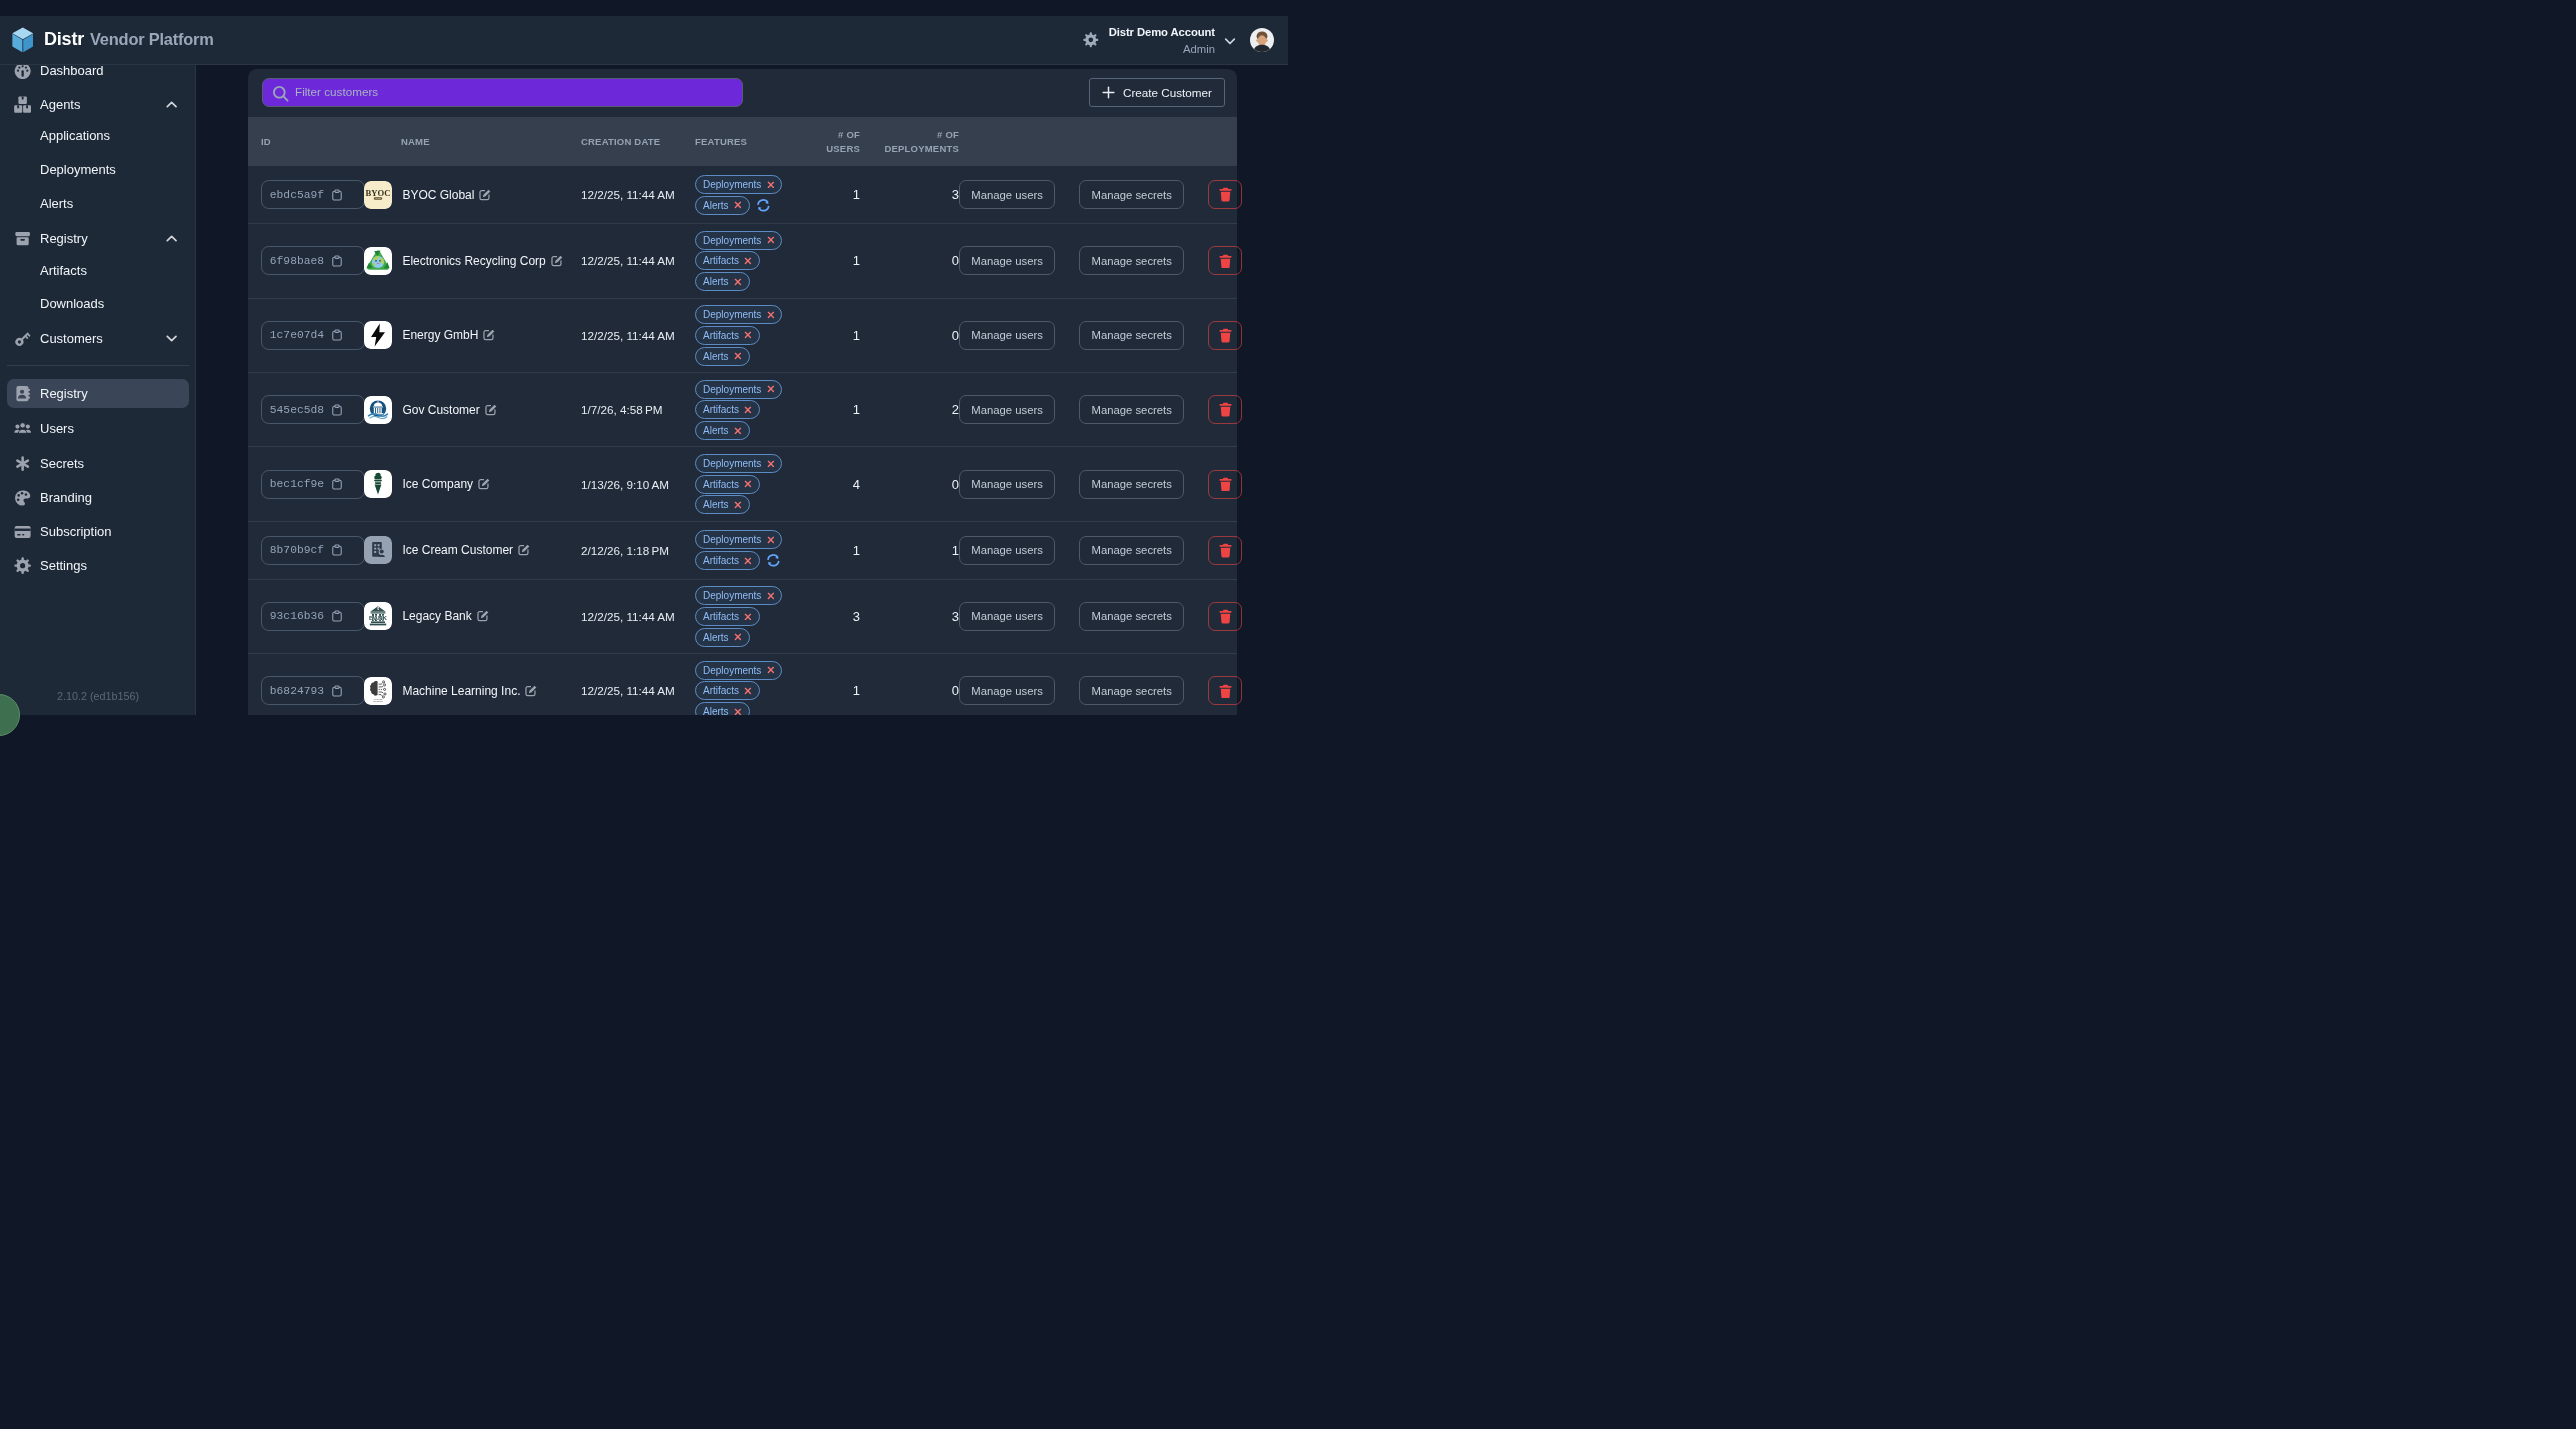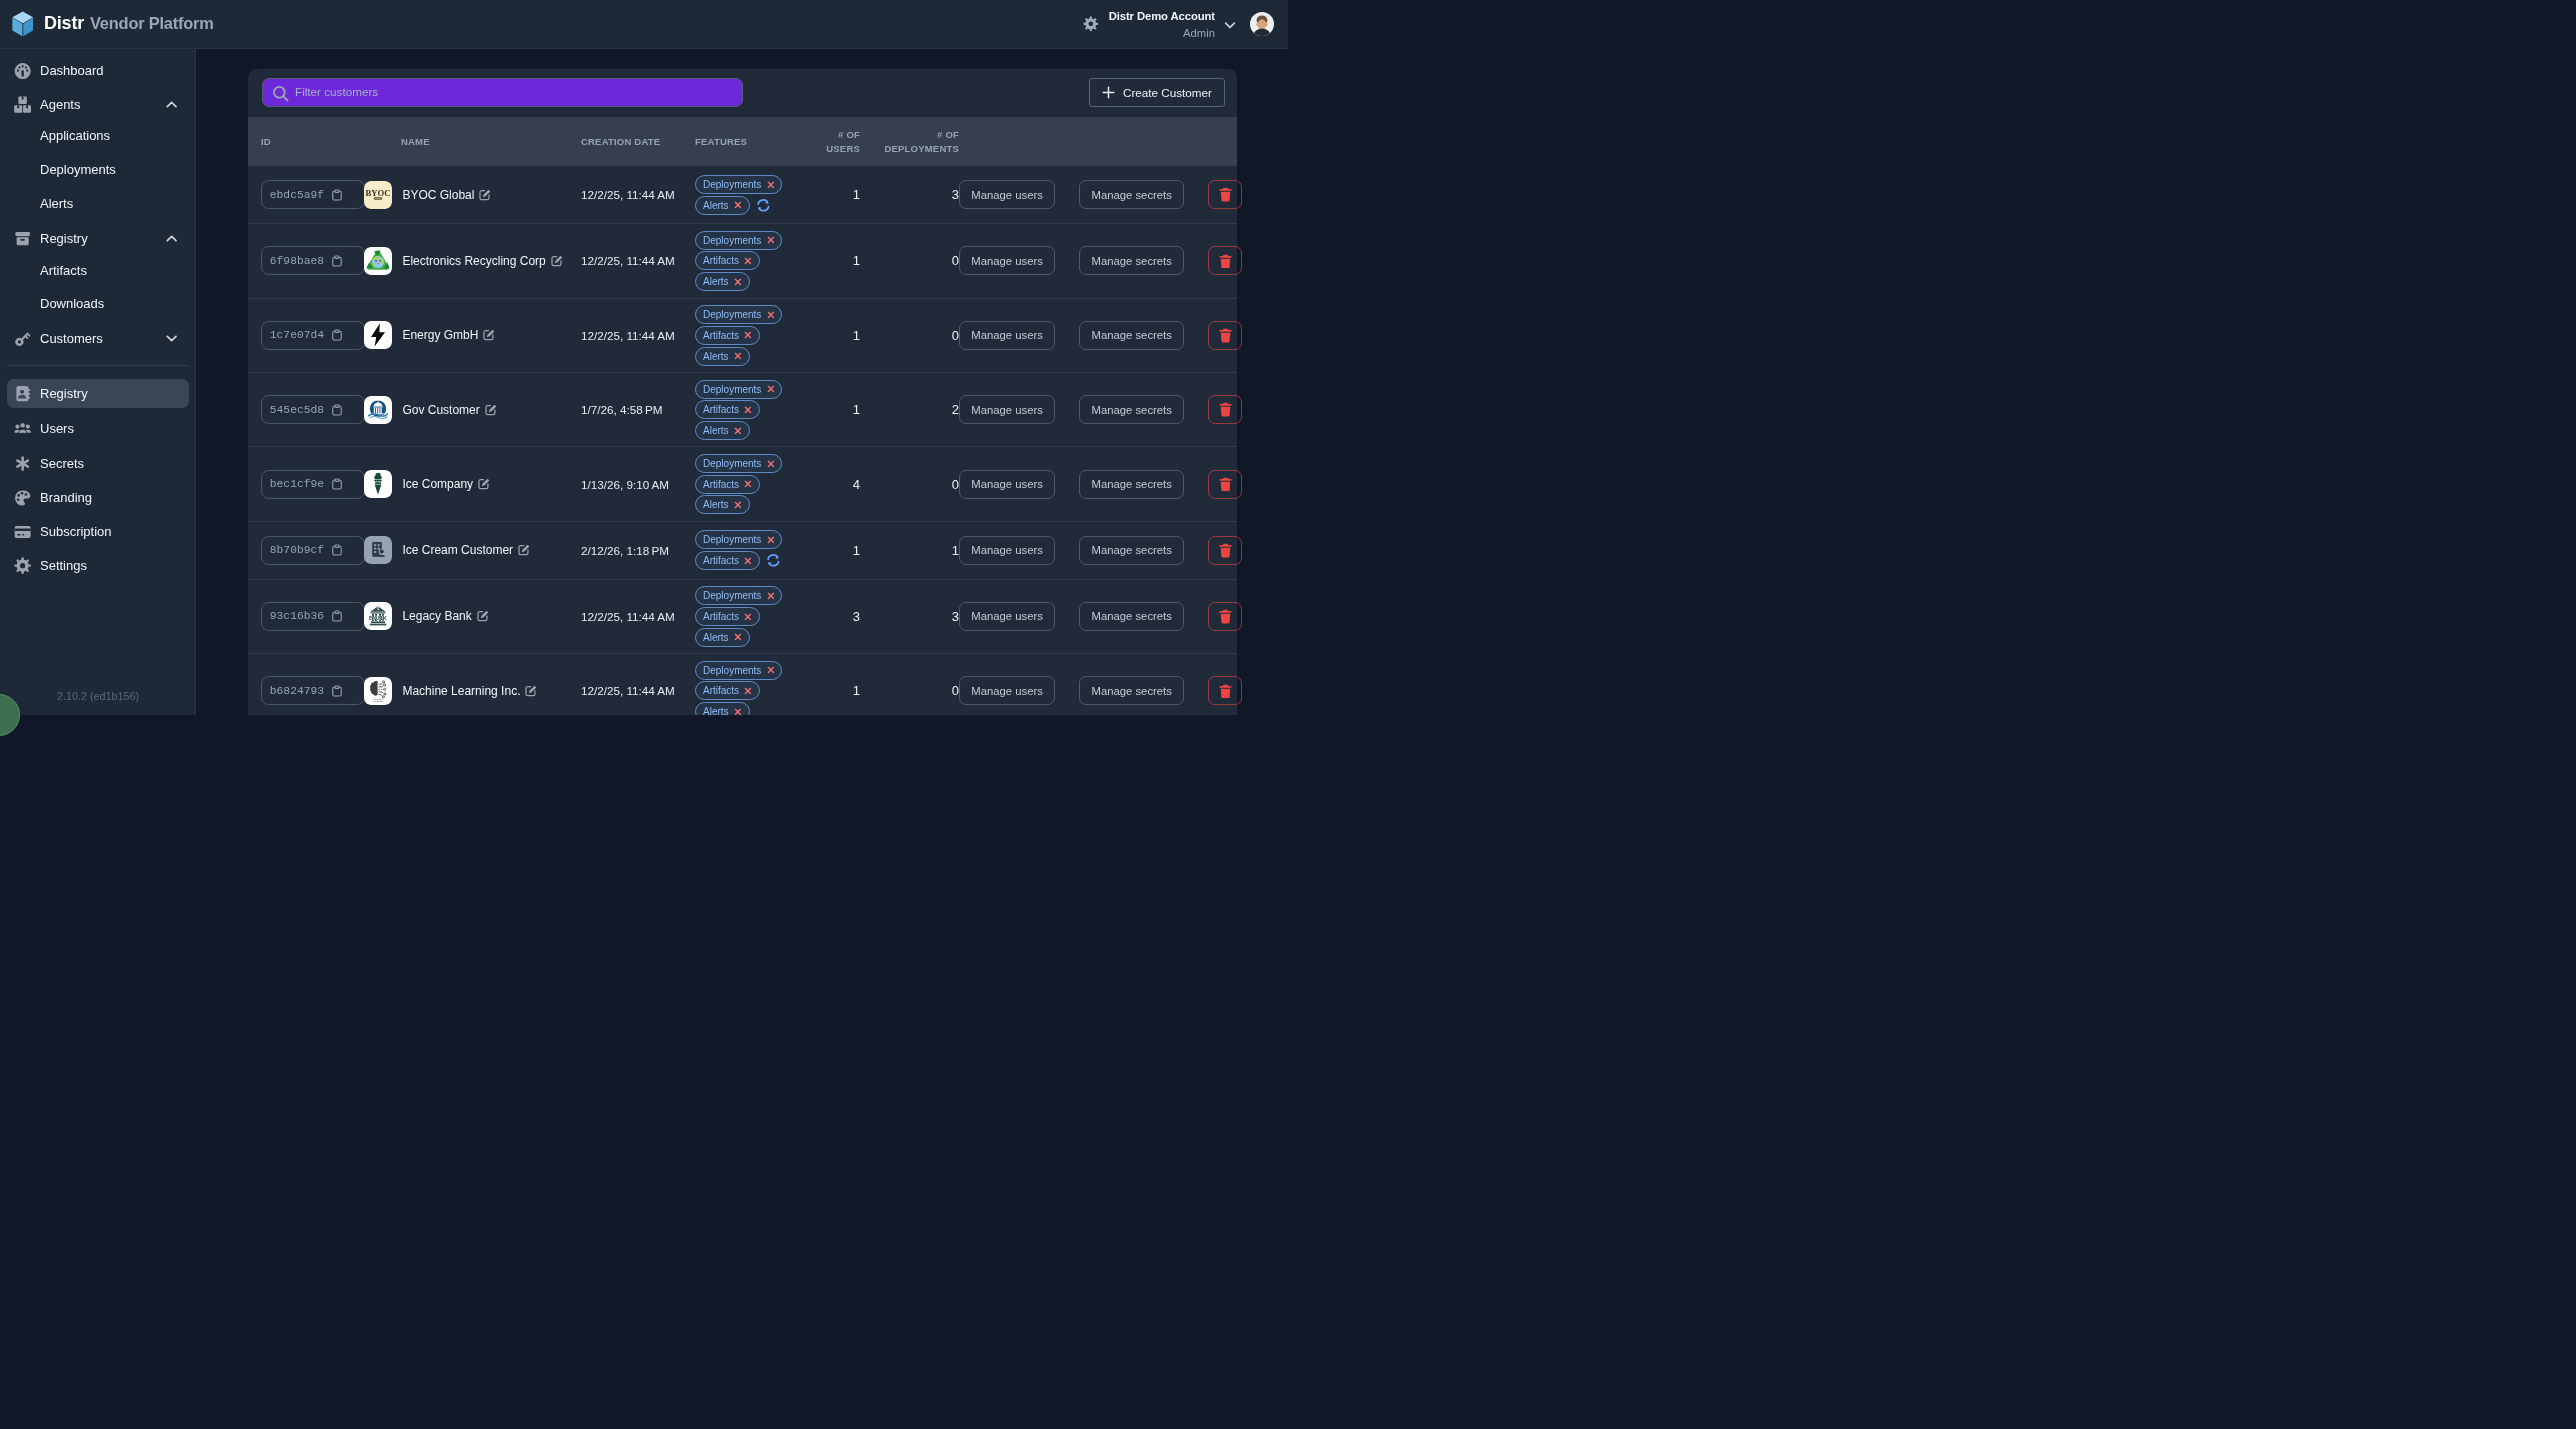--- a/index.html
+++ b/index.html
@@ -1,17 +1,17 @@
 <!DOCTYPE html>
 <html style="font-size:14px"><head>
 <meta charset="utf-8">
 <style>
 * { margin:0; padding:0; box-sizing:border-box; }
 html,body { width:1288px; height:715px; overflow:hidden; background:#101726; font-family:"Liberation Sans", sans-serif; }
-.hdr { position:fixed; top:0; left:0; width:1288px; height:49px; background:#1e2938; border-bottom:0.9px solid #2a3545; z-index:10; }
+.hdr { position:fixed; top:16px; left:0; width:1288px; height:49px; background:#1e2938; border-bottom:0.9px solid #2a3545; z-index:10; }
 .logo { position:absolute; left:11.7px; top:11.3px; width:21.6px; height:26px; }
 .brand { position:absolute; left:44px; top:13px; font-size:18px; font-weight:800; color:#fff; letter-spacing:-0.2px; }
 .brand .sub { font-weight:600; font-size:16.4px; color:#9aa7b8; margin-left:6px; }
 .gear { position:absolute; left:1083px; top:16.4px; width:15.6px; height:15.6px; }
 .acct { position:absolute; right:73px; top:7px; text-align:right; }
 .acct .nm { font-size:11.3px; font-weight:600; color:#f1f5f9; line-height:18px; letter-spacing:-0.1px;}
 .acct .rl { font-size:11.3px; color:#94a3b8; line-height:16.4px;}
 .chev { position:absolute; right:52px; top:21px; width:12px; height:8.7px; }
 .avatar { position:absolute; right:14.3px; top:12px; width:24px; height:24px; border-radius:50%; overflow:hidden; }
 .side { position:fixed; top:49px; left:0; width:196px; height:666px; background:#1e2938; border-right:0.9px solid #2a3545; z-index:5; }

